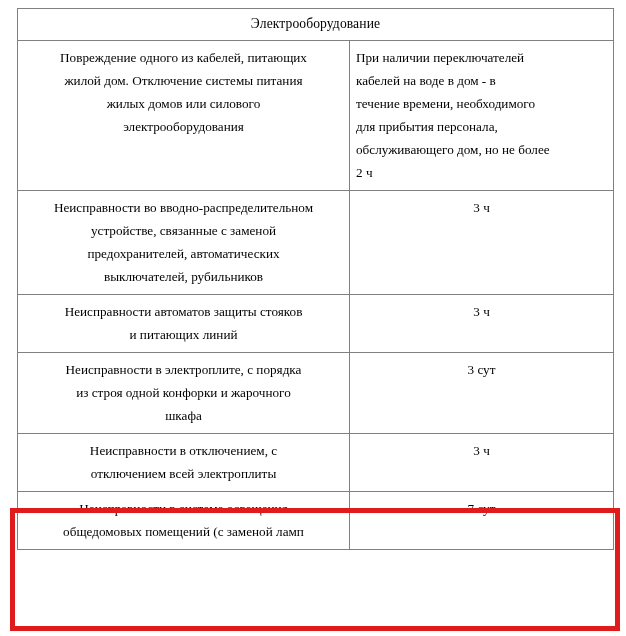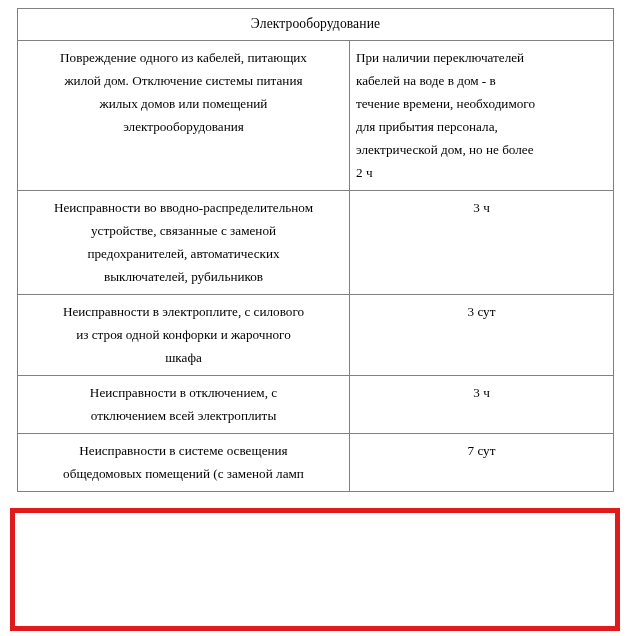--- a/index.html
+++ b/index.html
@@ -90,46 +90,55 @@
       <thead>
         <tr>
           <th class="hdr" colspan="2">Электрооборудование</th>
         </tr>
       </thead>
       <tbody id="table-body">
           <tr>
             <td class="cell-desc">
               <span class="cell-line">Повреждение одного из кабелей, питающих</span>
               <span class="cell-line">жилой дом. Отключение системы питания</span>
-              <span class="cell-line">жилых домов или помещений</span>
+              <span class="cell-line">жилых домов или силового</span>
               <span class="cell-line">электрооборудования</span>
             </td>
             <td class="cell-term-left">
               <span class="cell-line">При наличии переключателей</span>
               <span class="cell-line">кабелей на воде в дом - в</span>
               <span class="cell-line">течение времени, необходимого</span>
               <span class="cell-line">для прибытия персонала,</span>
-              <span class="cell-line">электрической дом, но не более</span>
+              <span class="cell-line">обслуживающего дом, но не более</span>
               <span class="cell-line">2 ч</span>
             </td>
           </tr>
           <tr>
             <td class="cell-desc">
               <span class="cell-line">Неисправности во вводно-распределительном</span>
               <span class="cell-line">устройстве, связанные с заменой</span>
               <span class="cell-line">предохранителей, автоматических</span>
               <span class="cell-line">выключателей, рубильников</span>
             </td>
             <td class="cell-term-center">
               <span class="cell-line">3 ч</span>
             </td>
           </tr>
           <tr>
             <td class="cell-desc">
-              <span class="cell-line">Неисправности в электроплите, с силового</span>
+              <span class="cell-line">Неисправности автоматов защиты стояков</span>
+              <span class="cell-line">и питающих линий</span>
+            </td>
+            <td class="cell-term-center">
+              <span class="cell-line">3 ч</span>
+            </td>
+          </tr>
+          <tr>
+            <td class="cell-desc">
+              <span class="cell-line">Неисправности в электроплите, с порядка</span>
               <span class="cell-line">из строя одной конфорки и жарочного</span>
               <span class="cell-line">шкафа</span>
             </td>
             <td class="cell-term-center">
               <span class="cell-line">3 сут</span>
             </td>
           </tr>
           <tr>
             <td class="cell-desc">
               <span class="cell-line">Неисправности в отключением, с</span>

